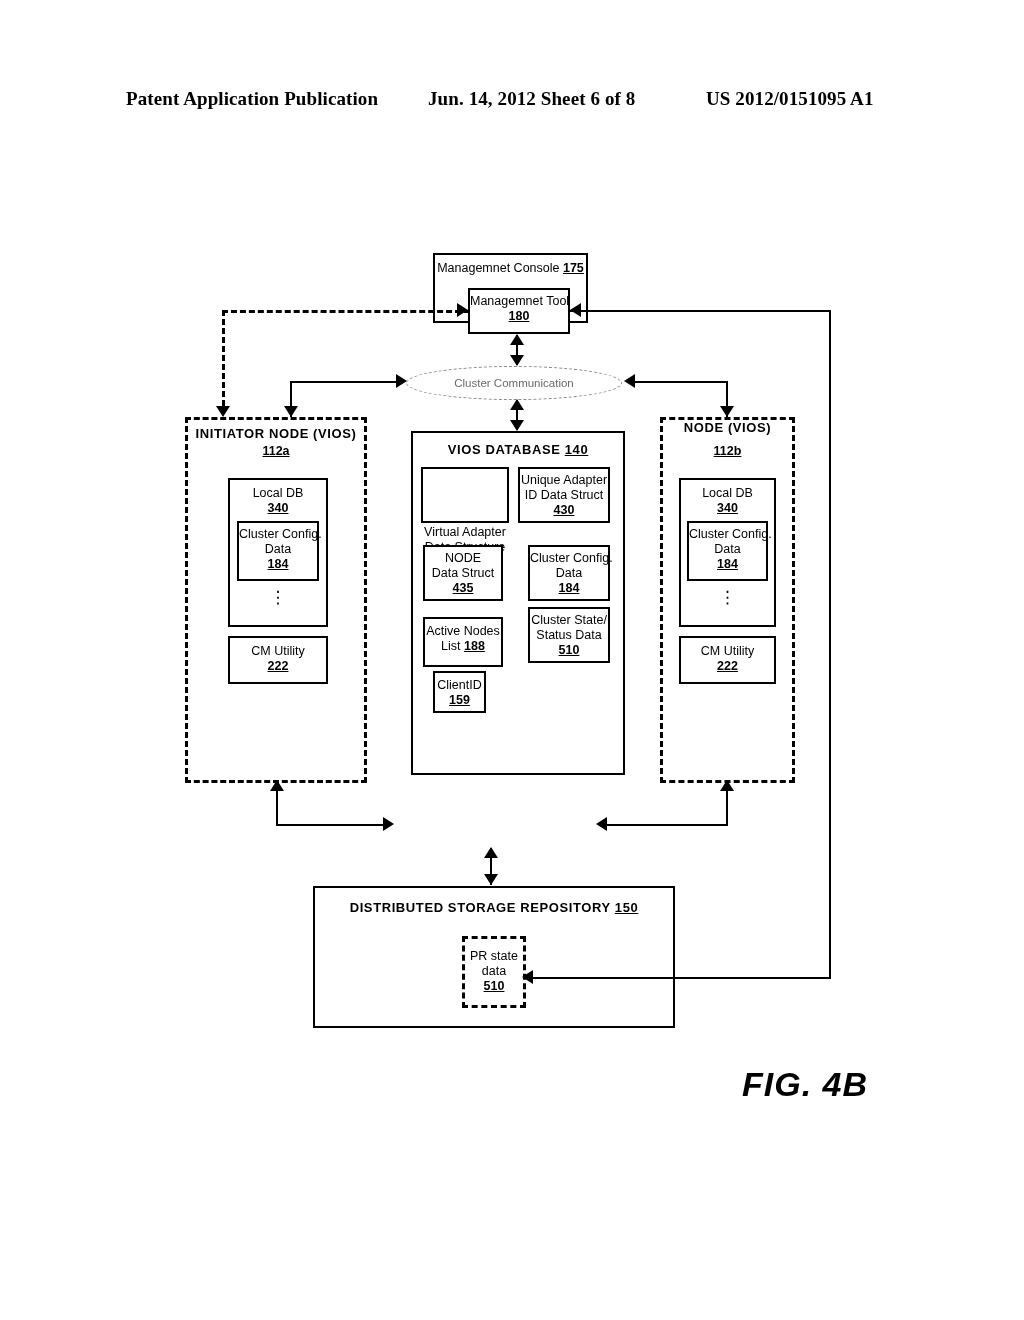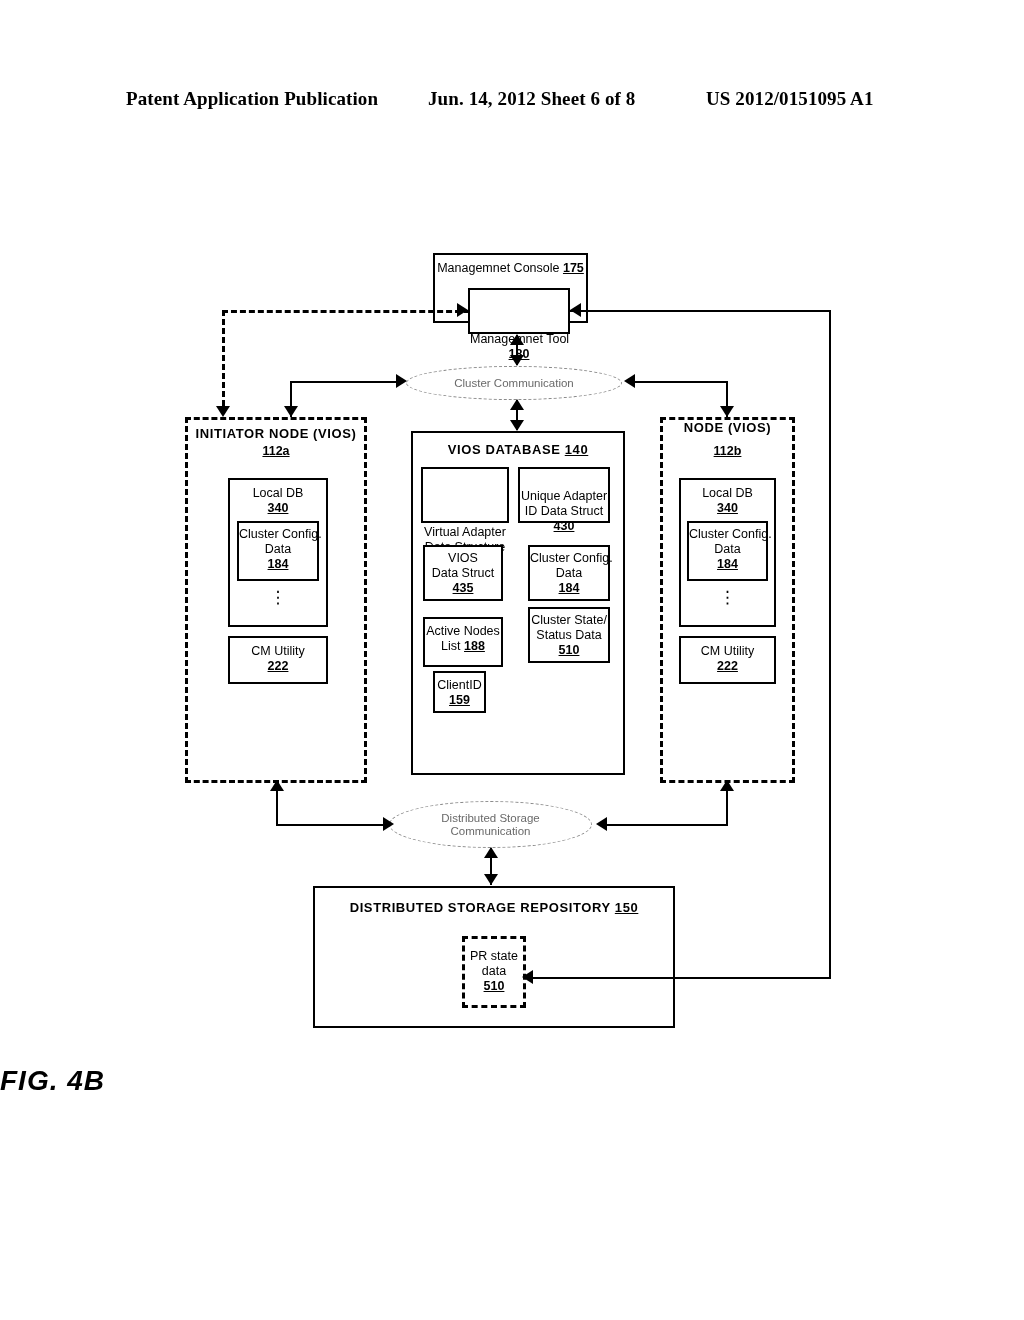--- a/index.html
+++ b/index.html
@@ -162,25 +162,25 @@
     border-bottom: 7px solid transparent;
     border-left: 11px solid #000;
   }
 
   
   #figure-caption {
     position: absolute;
     left: 0;
     top: 1065px;
     width: 868px;
-    text-align: left;
+    text-align: right;
     font-family: "Liberation Sans", sans-serif;
     font-style: italic;
     font-weight: bold;
-    font-size: 28px;
+    font-size: 34px;
     letter-spacing: 1px;
   }
 </style>
 </head>
 <body>
 
 <div id="page-header">
   <span class="hdr-left">Patent Application Publication</span>
   <span class="hdr-center">Jun. 14, 2012  Sheet 6 of 8</span>
   <span class="hdr-right">US 2012/0151095 A1</span>
@@ -188,21 +188,21 @@
 
 <div id="figure-stage">
 
   <div class="box" style="left:433px; top:253px; width:155px; height:70px;">
     <div class="stack lbl" style="top:6px;">
       <span>Managemnet Console</span>
       <span class="num-inline">175</span>
     </div>
   </div>
   <div class="box" style="left:468px; top:288px; width:102px; height:46px;">
-    <div class="stack lbl" style="top:4px;margin-top:38px;">
+    <div class="stack lbl" style="top:4px;">
       <div>Managemnet Tool</div>
       <div class="num">180</div>
     </div>
   </div>
 
   <div class="ellipse" style="left:406px; top:366px; width:216px; height:34px;">
     <span>Cluster Communication</span>
   </div>
 
   <div class="dashed-box" style="left:185px; top:417px; width:182px; height:366px;"></div>
@@ -264,30 +264,30 @@
 
   <div class="box" style="left:421px; top:467px; width:88px; height:56px;">
     <div class="stack lbl" style="top:12px;margin-top:44px;">
       <div>Virtual Adapter</div>
       <div>Data Structure</div>
       <div class="num">425</div>
     </div>
   </div>
 
   <div class="box" style="left:518px; top:467px; width:92px; height:56px;">
-    <div class="stack lbl" style="top:20px;text-align:center;">
+    <div class="stack lbl" style="top:4px;text-align:center;">
       <div>Unique Adapter</div>
       <div>ID Data Struct</div>
       <div class="num">430</div>
     </div>
   </div>
 
   <div class="box" style="left:423px; top:545px; width:80px; height:56px;">
     <div class="stack lbl" style="top:4px;">
-      <div>VIOS</div>
+      <div>NODE</div>
       <div>Data Struct</div>
       <div class="num">435</div>
     </div>
   </div>
 
   <div class="box" style="left:528px; top:545px; width:82px; height:56px;">
     <div class="stack lbl" style="top:4px;">
       <div>Cluster Config.</div>
       <div>Data</div>
       <div class="num">184</div>
@@ -312,24 +312,20 @@
     </div>
   </div>
 
   <div class="box" style="left:433px; top:671px; width:53px; height:42px;">
     <div class="stack lbl" style="top:5px;">
       <div>ClientID</div>
       <div class="num">159</div>
     </div>
   </div>
 
-  <div class="ellipse" style="left:389px; top:801px; width:203px; height:47px; flex-direction:column;">
-    <span>Distributed Storage</span>
-    <span>Communication</span>
-  </div>
 
   <div class="box" style="left:313px; top:886px; width:362px; height:142px;">
     <div class="stack lbl-caps" style="top:12px;">
       <span>DISTRIBUTED STORAGE REPOSITORY</span>
       <span class="num-inline">150</span>
     </div>
   </div>
   <div class="dashed-box-thin" style="left:462px; top:936px; width:64px; height:72px;">
     <div class="stack lbl" style="top:10px;">
       <div>PR state</div>

